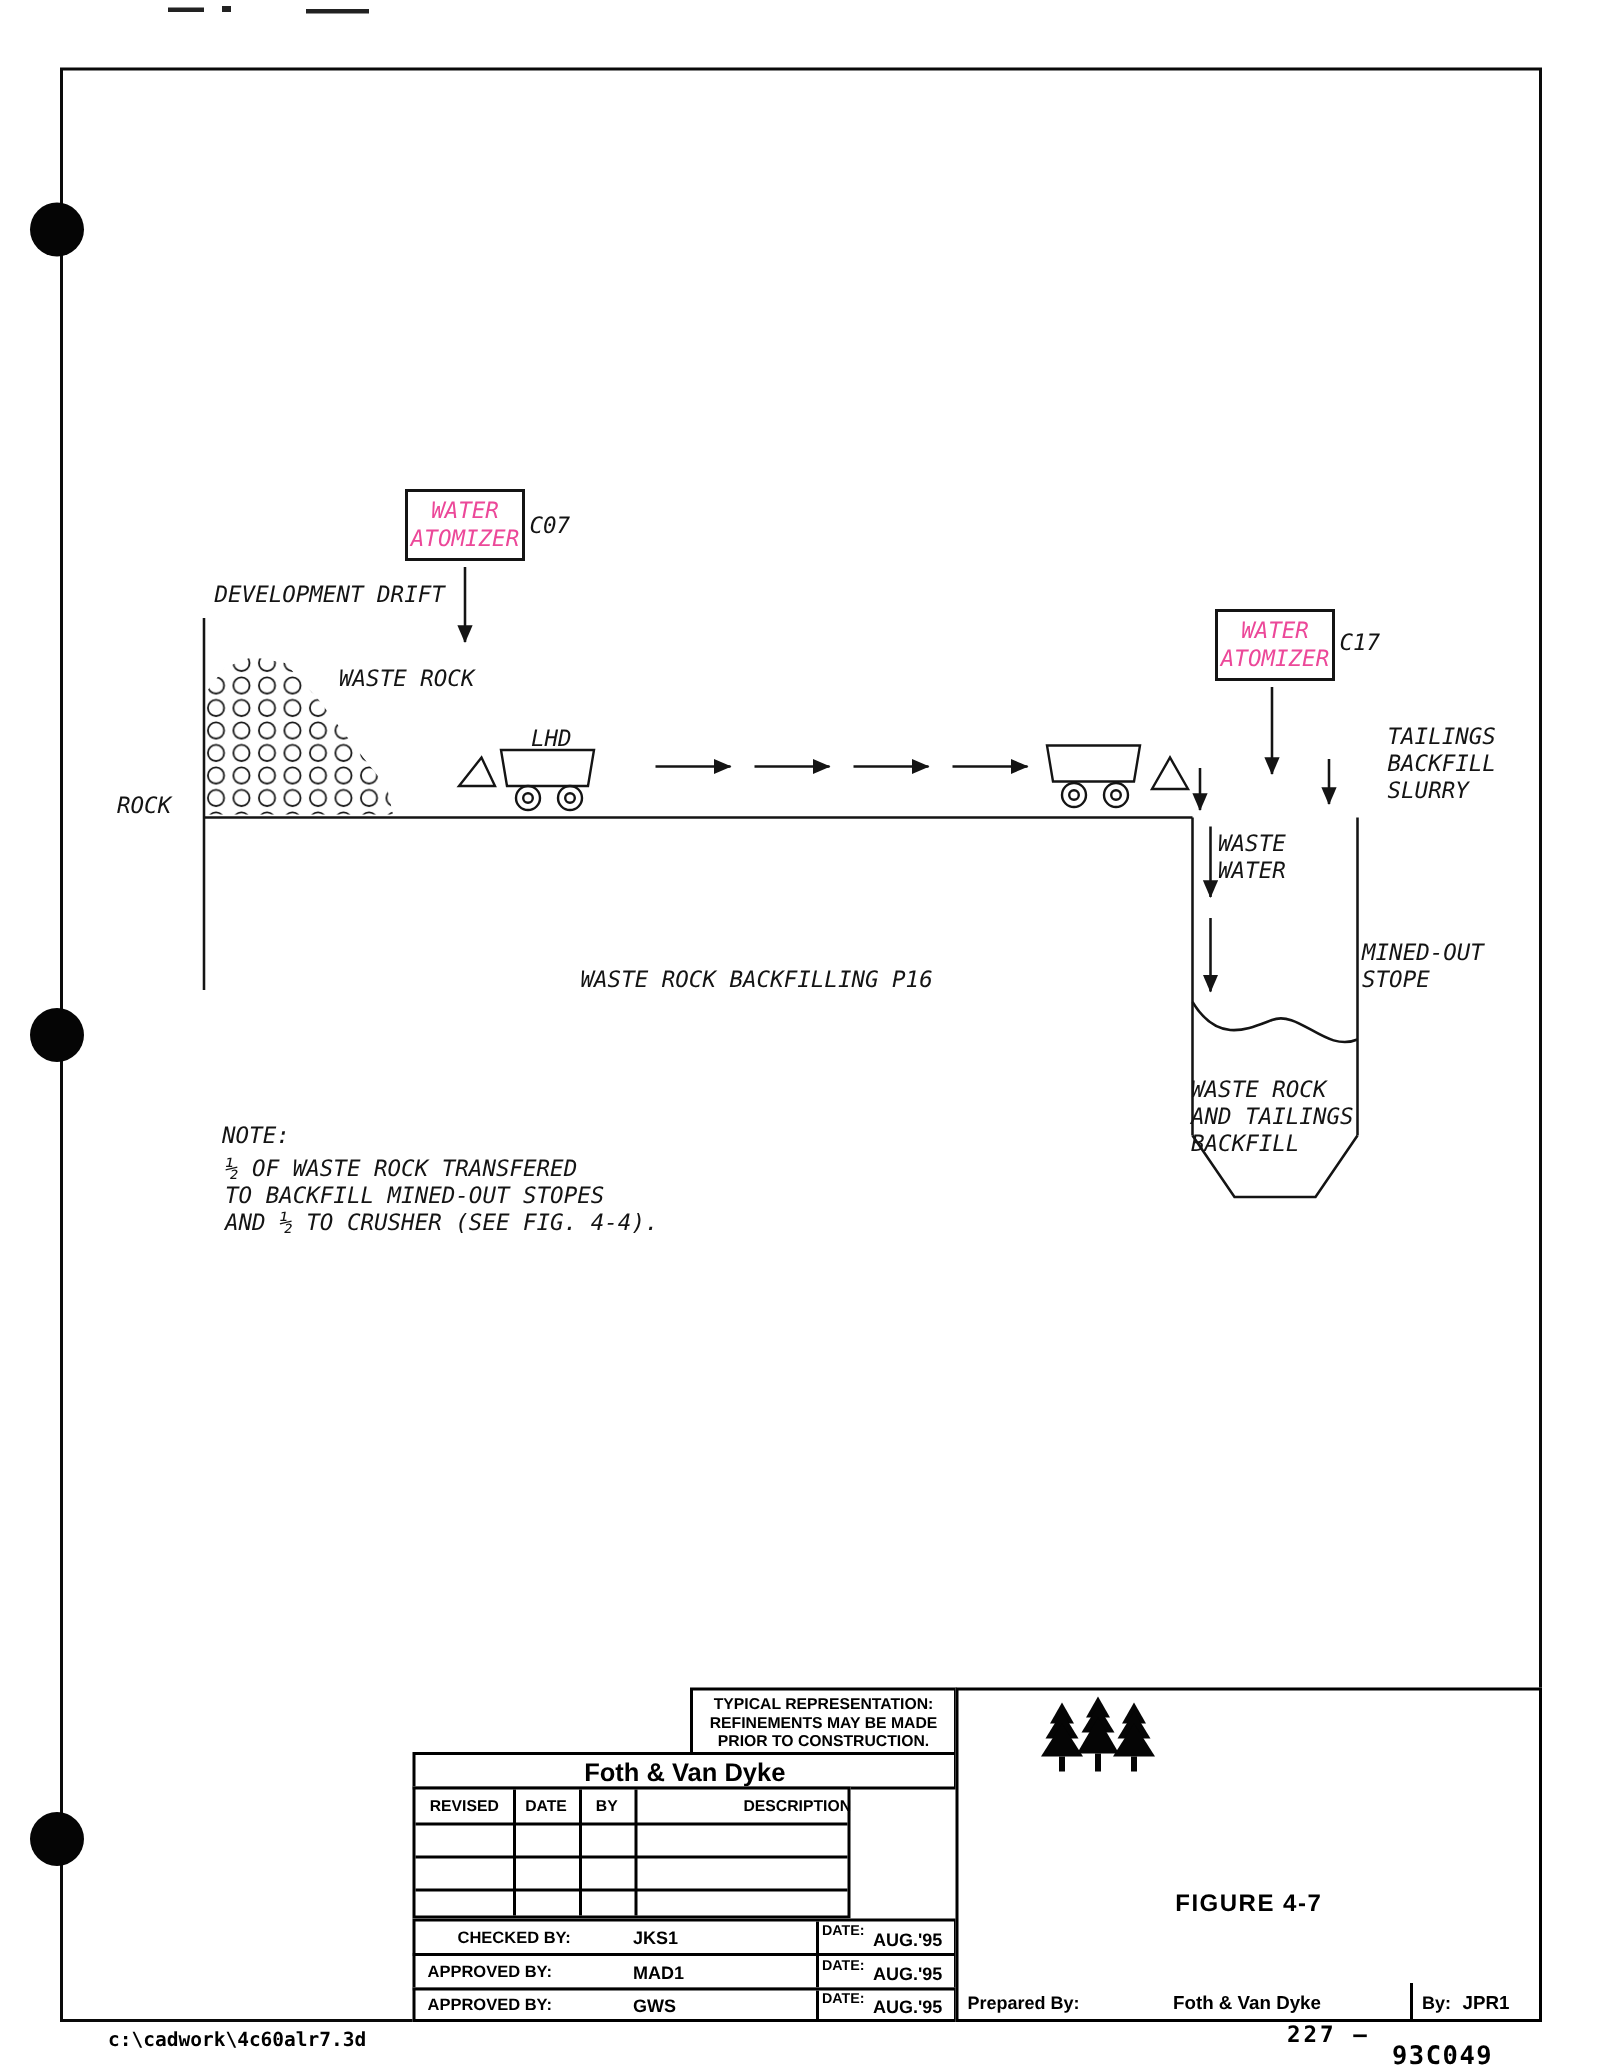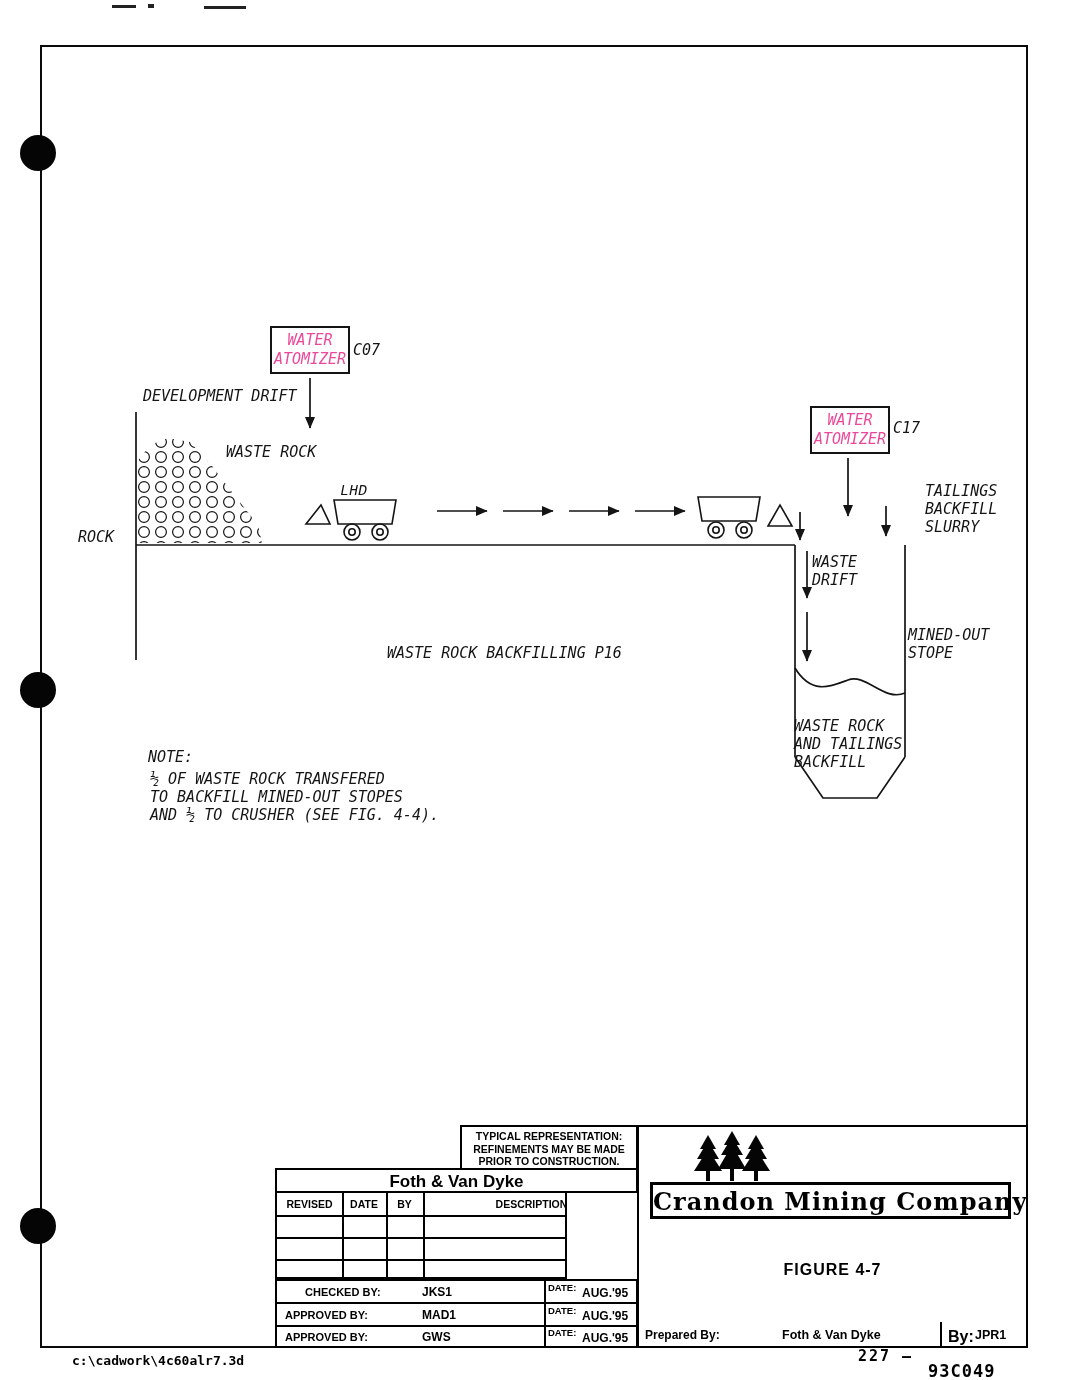--- a/index.html
+++ b/index.html
@@ -107,26 +107,26 @@
 
   <div class="abox" style="left:810px;top:406px;">
     <span class="lblin">WATER
 ATOMIZER</span>
   </div>
   <div class="lbl" style="left:893px;top:419px;">C17</div>
 
   <div class="lbl" style="left:143px;top:387px;">DEVELOPMENT DRIFT</div>
   <div class="lbl" style="left:226px;top:443px;">WASTE ROCK</div>
   <div class="lbl" style="left:78px;top:528px;">ROCK</div>
-  <div class="lbl" style="left:340px;top:483px;font-family:Liberation Mono, monospace;">LHD</div>
+  <div class="lbl" style="left:354px;top:483px;">LHD</div>
   <div class="lbl" style="left:925px;top:482px;">TAILINGS
 BACKFILL
 SLURRY</div>
   <div class="lbl" style="left:812px;top:553px;">WASTE
-DRIFT</div>
+WATER</div>
   <div class="lbl" style="left:908px;top:626px;font-style:italic;">MINED-OUT
 STOPE</div>
   <div class="lbl" style="left:387px;top:644px;">WASTE ROCK BACKFILLING P16</div>
   <div class="lbl" style="left:794px;top:717px;">WASTE ROCK
 AND TAILINGS
 BACKFILL</div>
 
   <div class="lbl" style="left:148px;top:748px;">NOTE:</div>
   <div class="lbl" style="left:150px;top:770px;">½ OF WASTE ROCK TRANSFERED
 TO BACKFILL MINED-OUT STOPES
@@ -189,32 +189,29 @@
           <polygon points="40,8 29,26 51,26"></polygon>
           <polygon points="40,16 26,40 54,40"></polygon>
           <rect x="38" y="40" width="4" height="12"></rect>
         <polygon points="64,6 56,20 72,20"></polygon>
           <polygon points="64,12 53,30 75,30"></polygon>
           <polygon points="64,20 50,42 78,42"></polygon>
           <rect x="62" y="42" width="4" height="10"></rect>
       </g>
     </svg>
 
-    <div class="tbx" style="left:11px;top:55px;width:361px;height:37px;border-width:3px;">
-      <div class="tb-txt center serif-co" style="left:0;right:0;top:2px;font-size:24px;letter-spacing:1px;">Crandon Mining Company</div>
-    </div>
 
     <div class="tb-txt center" style="left:0;right:0;top:102px;font-size:16px;letter-spacing:1px;margin-top:32px;">FIGURE 4-7</div>
 
 
     <div style="position:absolute;left:-2px;top:195px;width:391px;height:26px;box-sizing:border-box;">
       <div class="vline" style="left:303px;"></div>
       <div class="tb-txt" style="left:8px;top:6px;font-size:12px;">Prepared By:</div>
       <div class="tb-txt" style="left:145px;top:6px;font-size:12.5px;">Foth &amp; Van Dyke</div>
-      <div class="tb-txt" style="left:311px;top:6px;font-size:16px;">By:</div>
+      <div class="tb-txt" style="left:311px;top:6px;font-size:12px;">By:</div>
       <div class="tb-txt" style="left:338px;top:6px;font-size:12.5px;">JPR1</div>
     </div>
   </div>
 
   <div class="tb-txt mono-b" style="left:72px;top:1353px;font-size:13px;">c:\cadwork\4c60alr7.3d</div>
   <div class="tb-txt mono-b" style="left:858px;top:1347px;font-size:15px;letter-spacing:2px;">227 –</div>
   <div class="tb-txt mono-b" style="left:928px;top:1361px;font-size:17px;letter-spacing:1px;">93C049</div>
 
 </div>
 

